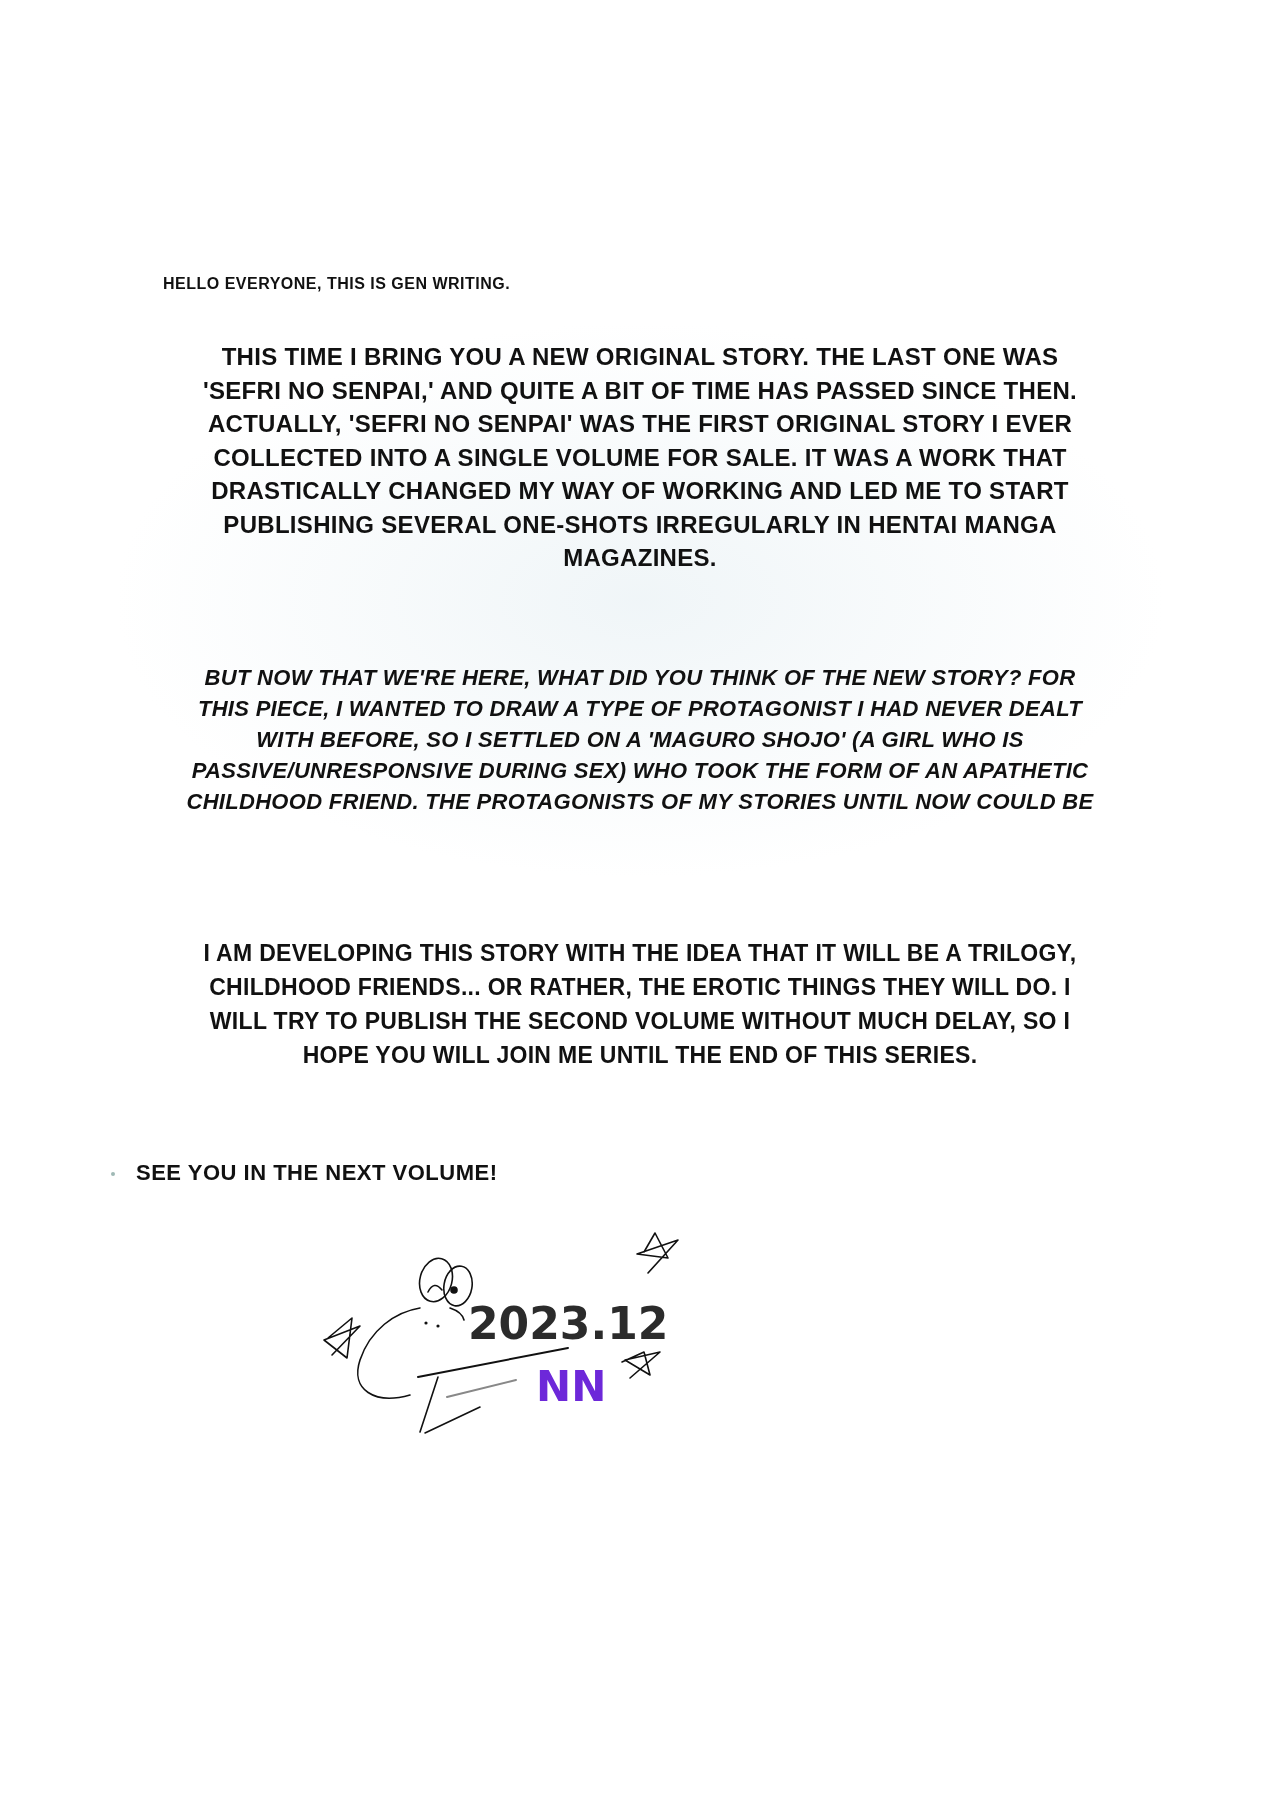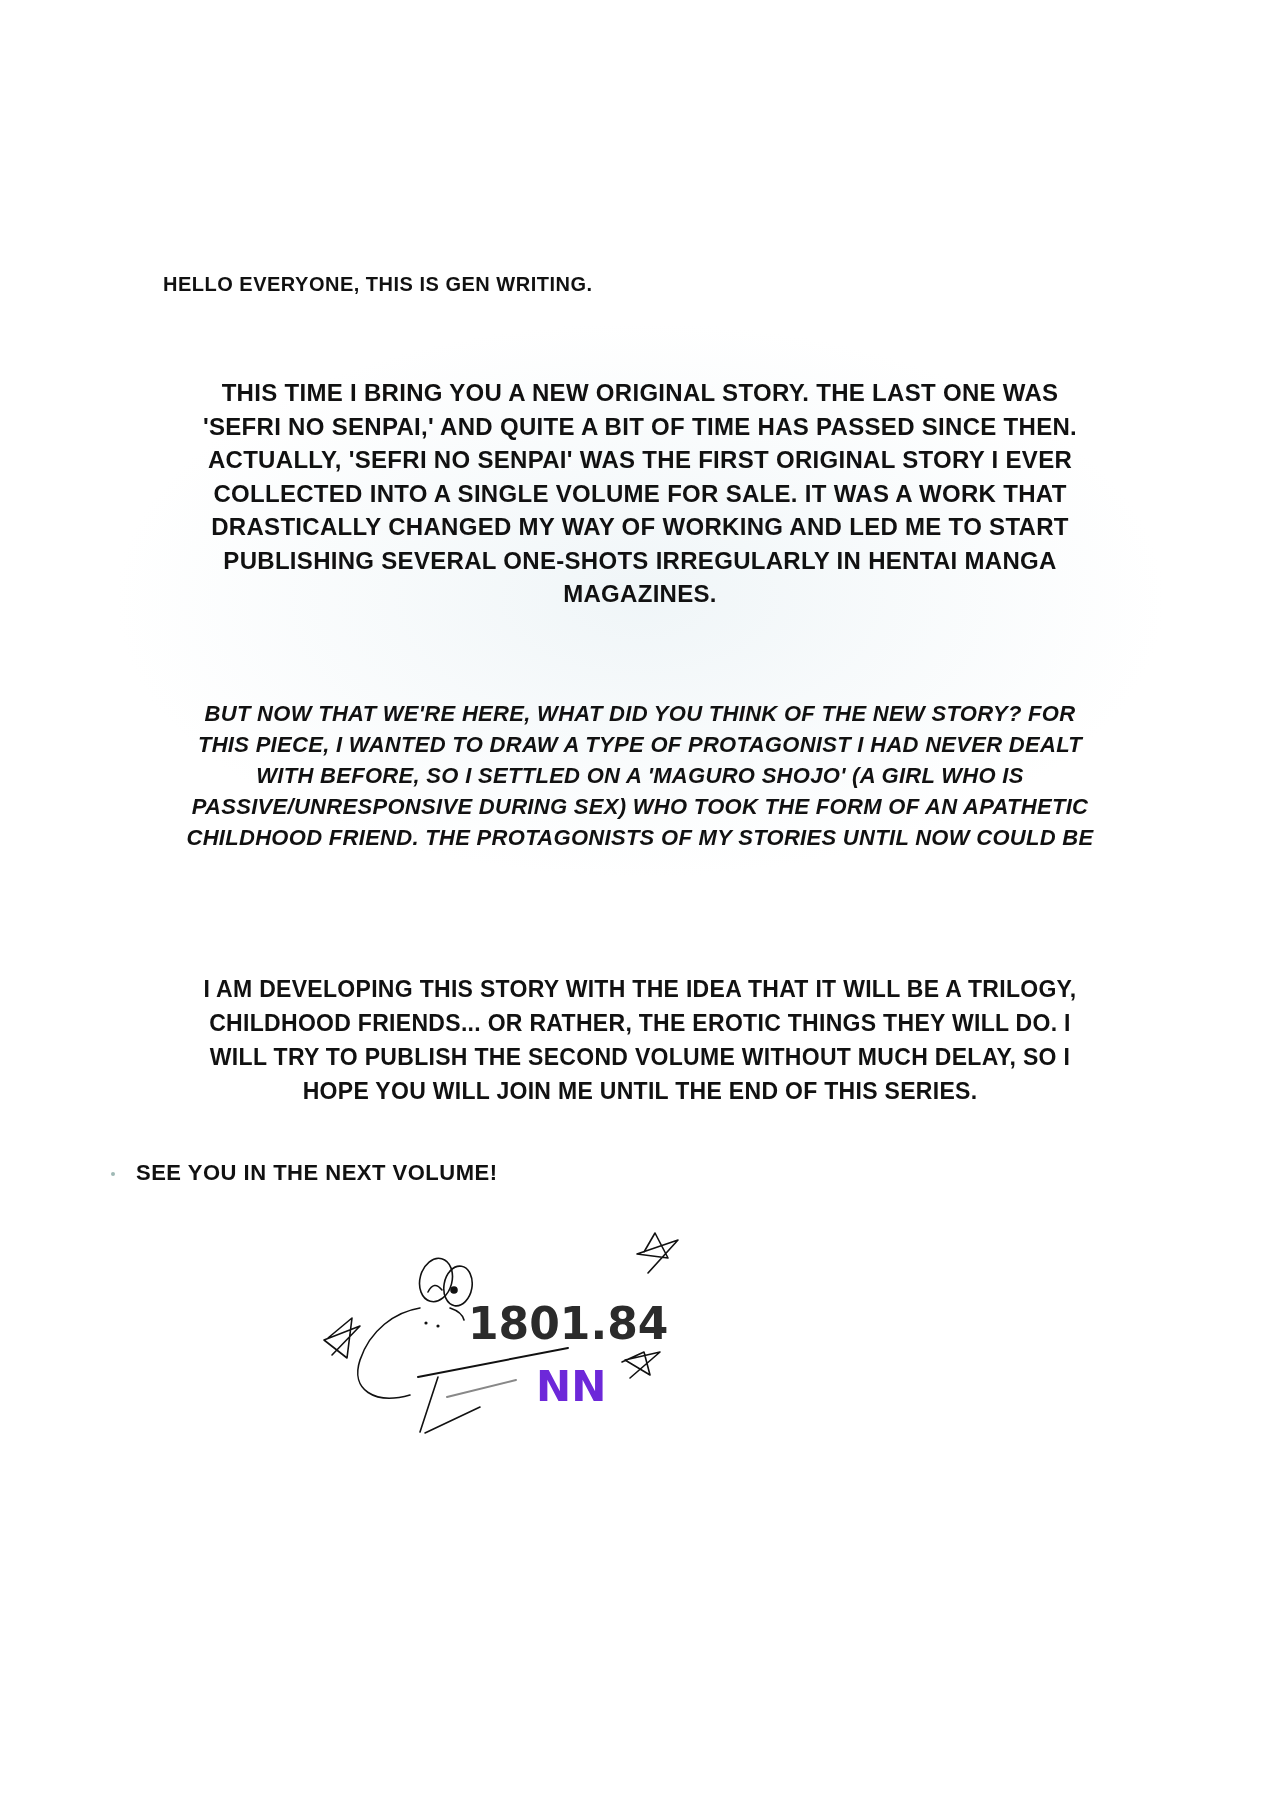--- a/index.html
+++ b/index.html
@@ -25,36 +25,35 @@
     position: absolute;
     left: 110px; top: 320px;
     width: 1060px; height: 560px;
     background: radial-gradient(ellipse at center, rgba(236,243,246,0.8) 0%, rgba(255,255,255,0) 70%);
     pointer-events: none;
   }
   .greeting {
     position: absolute;
     left: 163px;
     top: 270px;
-    font-size: 20px;
+    font-size: 16px;
     line-height: 28px;
     letter-spacing: 0.5px;
     font-weight: bold;
     text-transform: uppercase;
     white-space: nowrap;
   }
   .para {
     position: absolute;
     left: 100px;
     width: 1080px;
     text-align: center;
     font-weight: bold;
     text-transform: uppercase;
     letter-spacing: 0.3px;
-    margin-top: 36px;
   }
   .para .line {
     display: block;
     white-space: nowrap;
   }
   .para1 {
     top: 340px;
     font-size: 24px;
     line-height: 33.5px;
   }
@@ -183,16 +182,16 @@
       <g fill="none" stroke="#111" stroke-width="1.6" stroke-linecap="round" stroke-linejoin="round">
         <path d="M28 138 L 52 118 L 47 158 L 24 140 L 60 126 L 32 155"></path>
       </g>
       <g fill="none" stroke="#111" stroke-width="1.6" stroke-linecap="round" stroke-linejoin="round">
         <path d="M344 52 L 355 33 L 368 58 L 337 54 L 378 40 L 348 73"></path>
       </g>
       <g fill="none" stroke="#111" stroke-width="1.6" stroke-linecap="round" stroke-linejoin="round">
         <path d="M322 162 L 344 152 L 350 175 L 325 160 L 360 152 L 330 178"></path>
       </g>
     </svg>
-    <div class="sig-date">1801.84</div>
+    <div class="sig-date">2023.12</div>
     <div class="sig-name">NN</div>
   </div>
 </div>
 
 </body></html>

